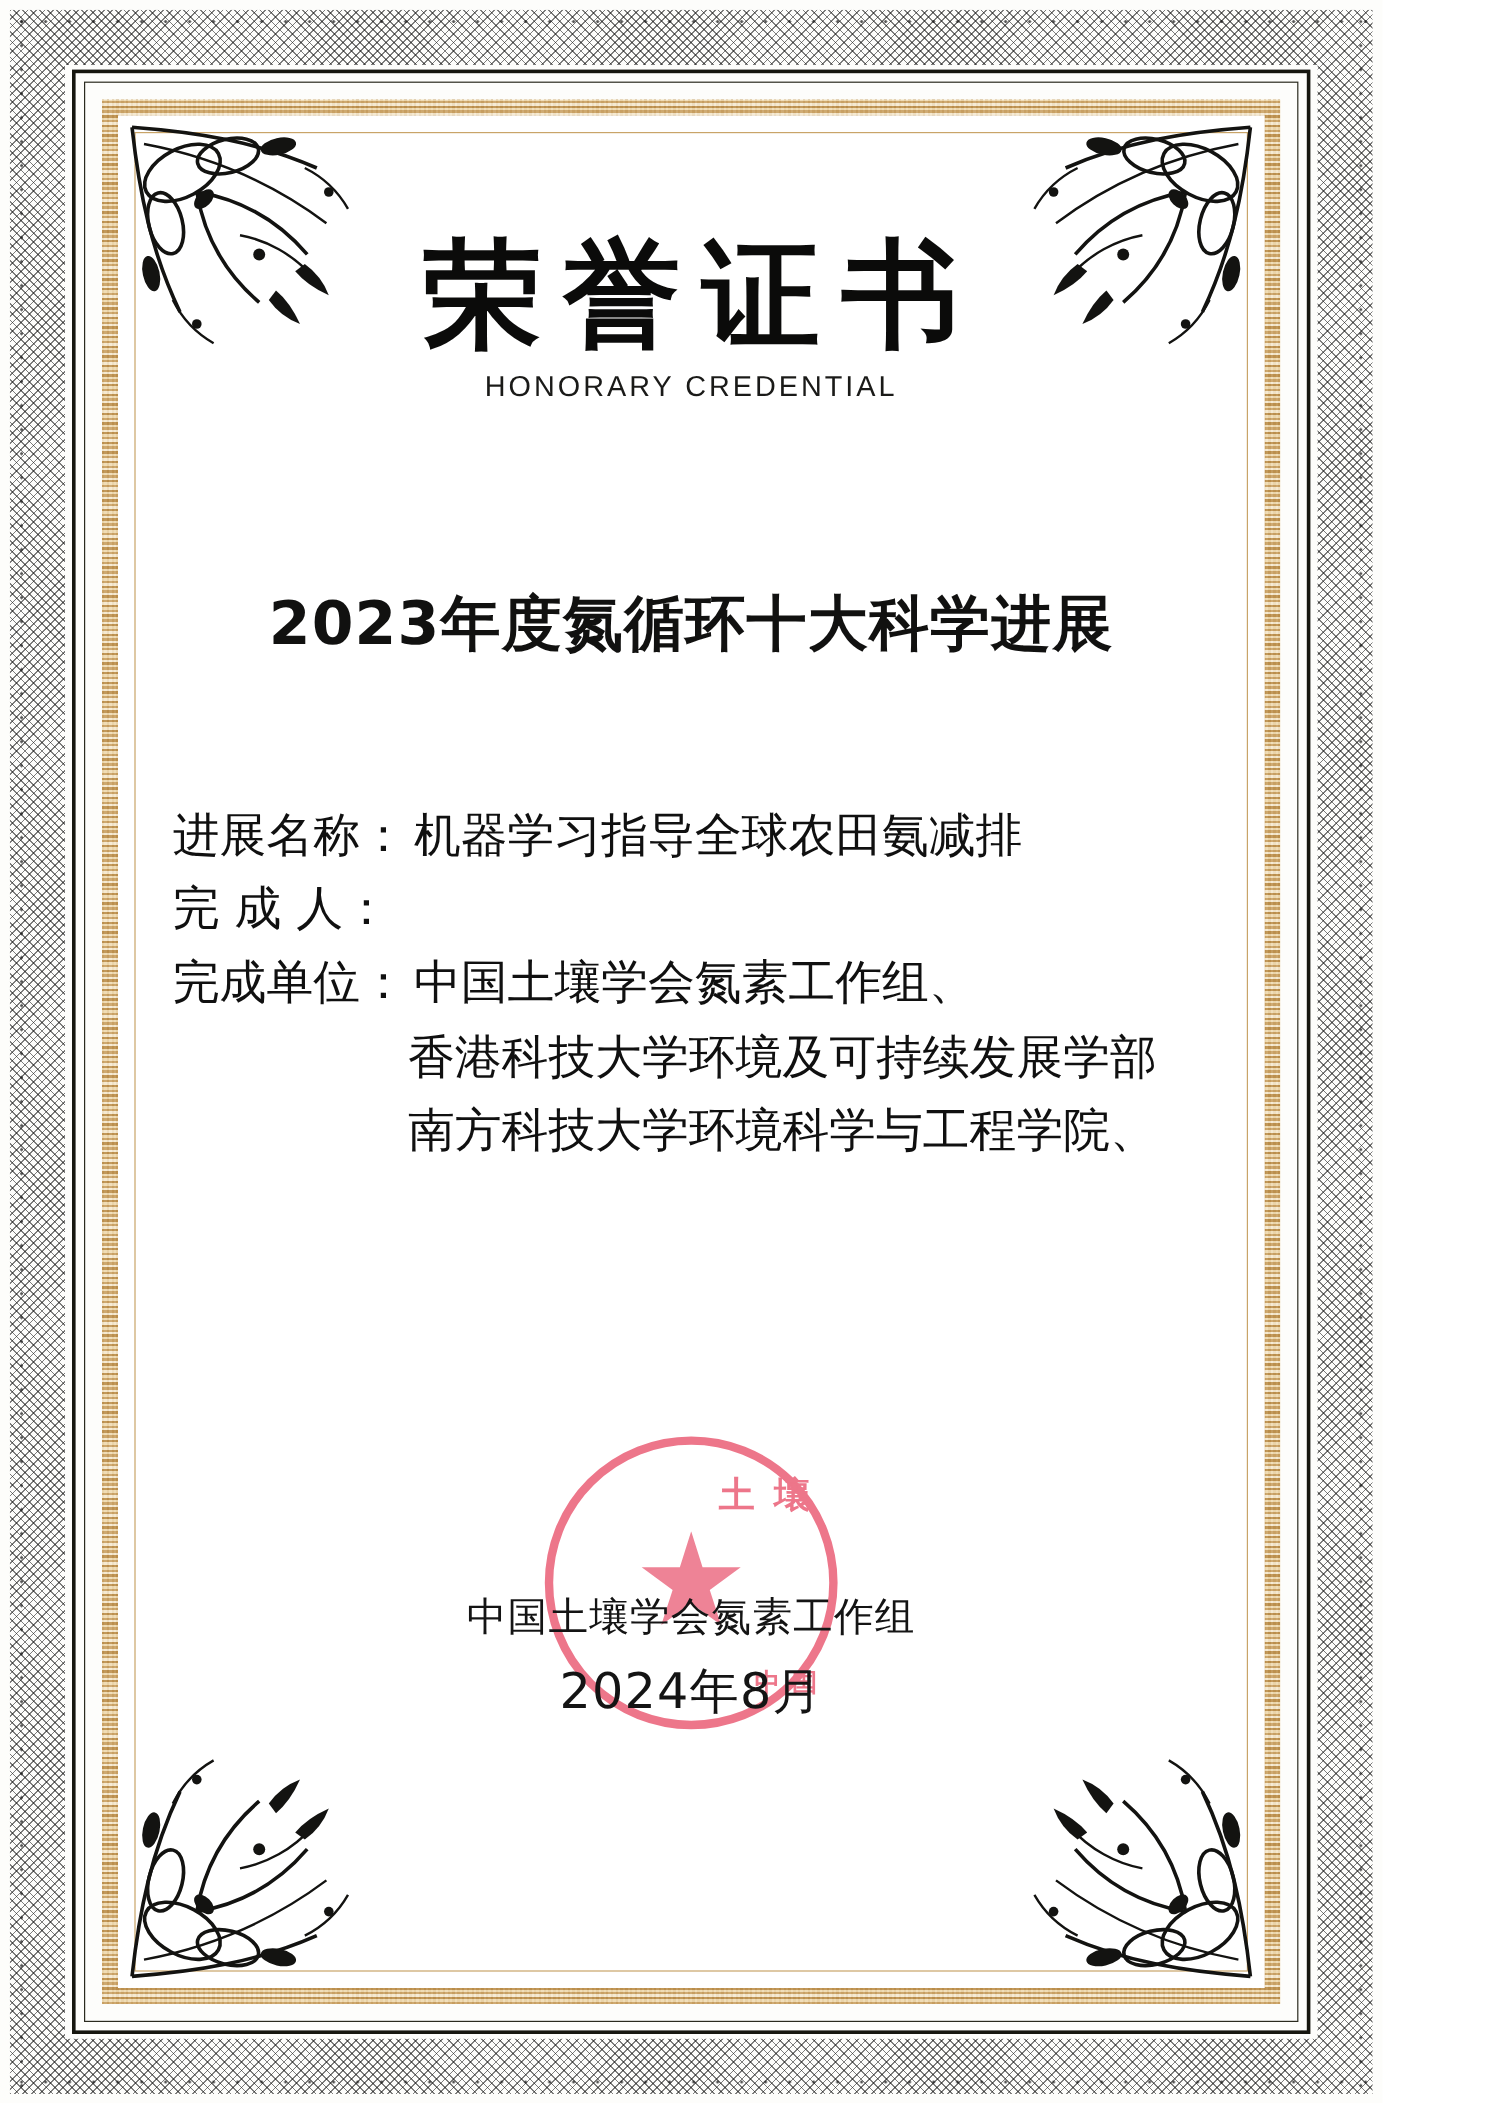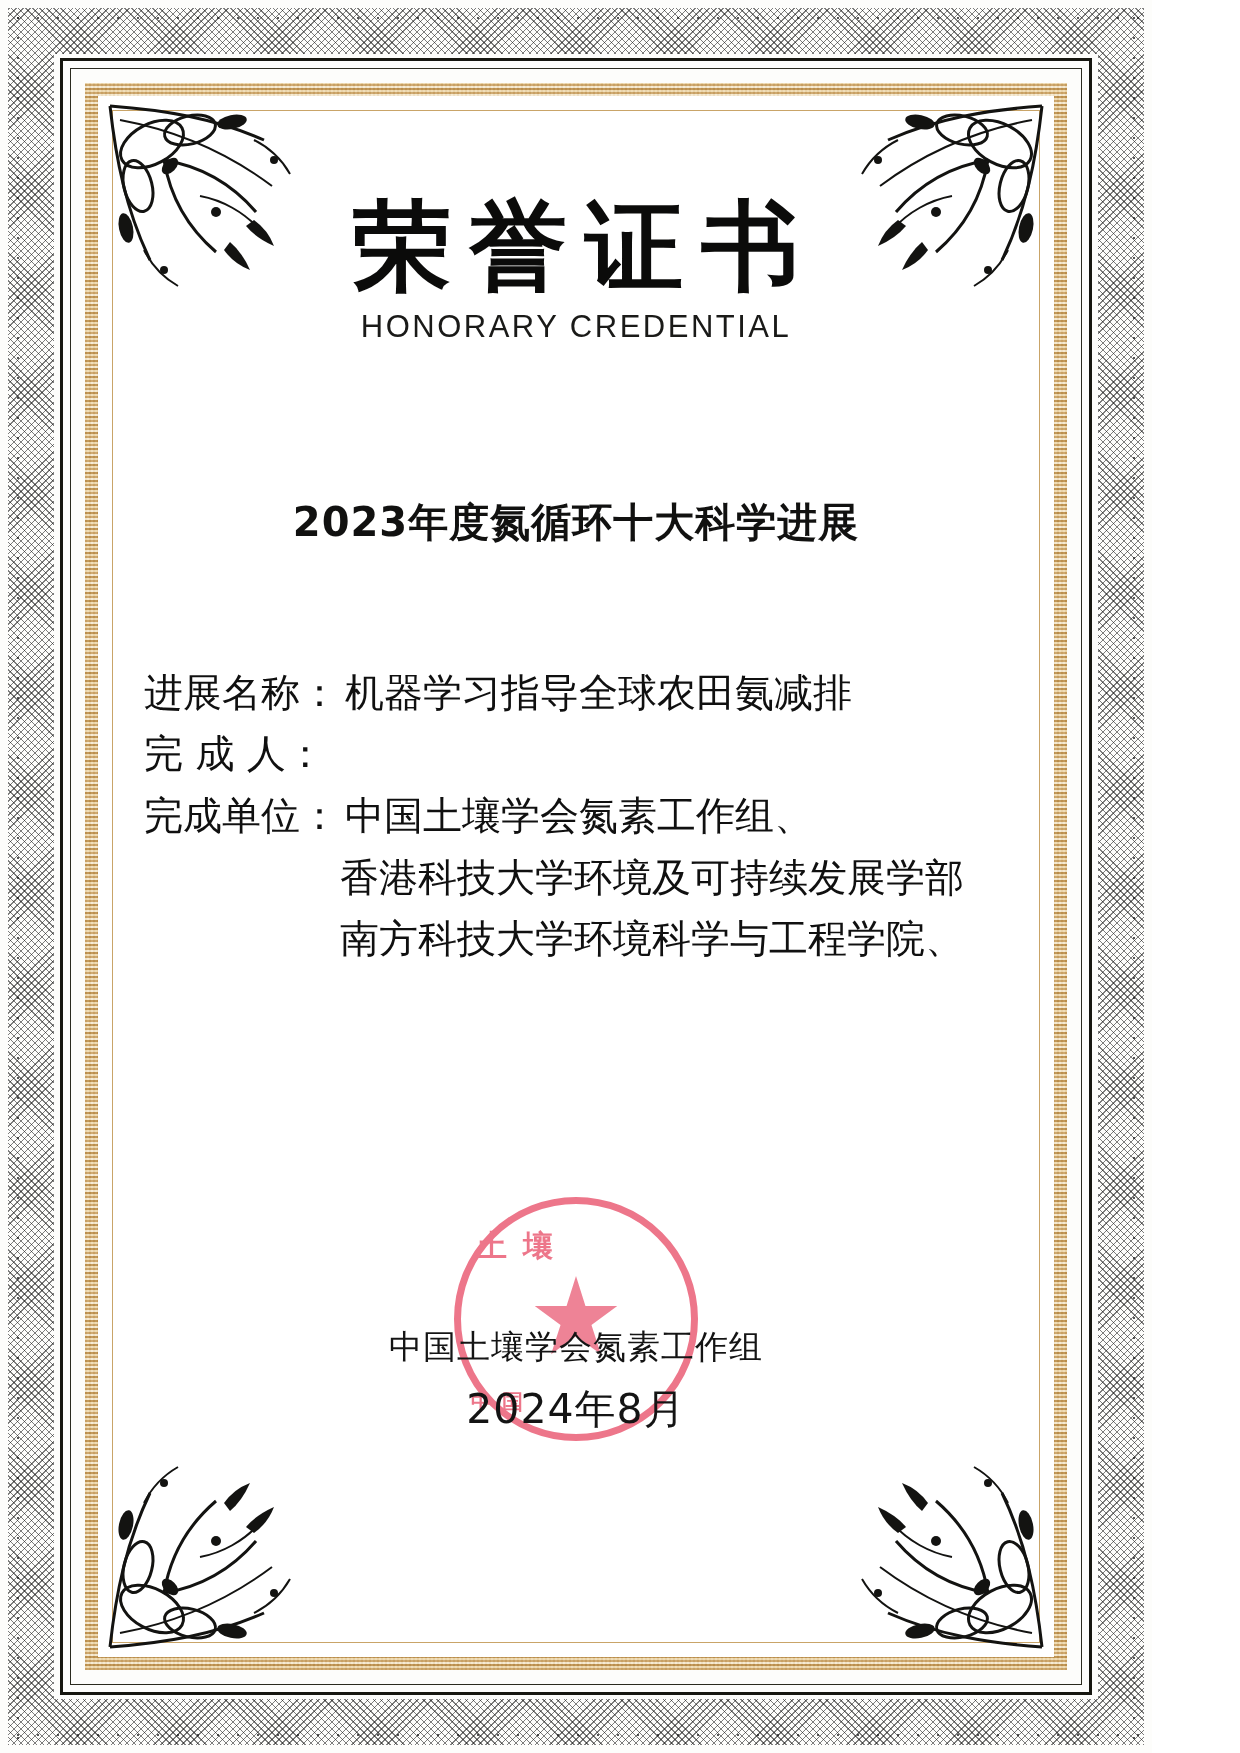--- a/index.html
+++ b/index.html
@@ -144,30 +144,30 @@
     font-size: 98px;
     letter-spacing: 18px;
     text-indent: 18px;
     color: #0b0b0a;
     line-height: 1.15;
   }
   .title-en {
     margin-top: 6px;
     text-align: center;
     font-family: "Liberation Sans", sans-serif;
-    font-size: 31px;
+    font-size: 24px;
     letter-spacing: 2.5px;
     color: #1a1a18;
   }
 
   .award-name {
     margin-top: 150px;
     text-align: center;
     font-weight: bold;
-    font-size: 40px;
+    font-size: 50px;
     letter-spacing: 1px;
     color: #111110;
   }
 
   .fields {
     margin-top: 112px;
     padding-left: 14px;
     font-size: 39px;
     color: #101010;
     line-height: 1.58;
@@ -221,24 +221,24 @@
     height: 86px;
     margin: -43px 0 0 -43px;
     background: #e8506a;
     clip-path: polygon(50% 0%, 61% 35%, 98% 35%, 68% 57%, 79% 91%, 50% 70%, 21% 91%, 32% 57%, 2% 35%, 39% 35%);
     opacity: .9;
   }
   .seal .seal-top-text,
   .seal .seal-bottom-text {
     position: absolute;
     left: 0;
-    right: 12px;
+    right: 0;
     color: #e8506a;
     font-weight: bold;
-    text-align: left;
+    text-align: right;
   }
   .seal .seal-top-text {
     top: 22px;
     font-size: 30px;
     letter-spacing: 16px;
     text-indent: 16px;
   }
   .seal .seal-bottom-text {
     bottom: 18px;
     font-size: 21px;

